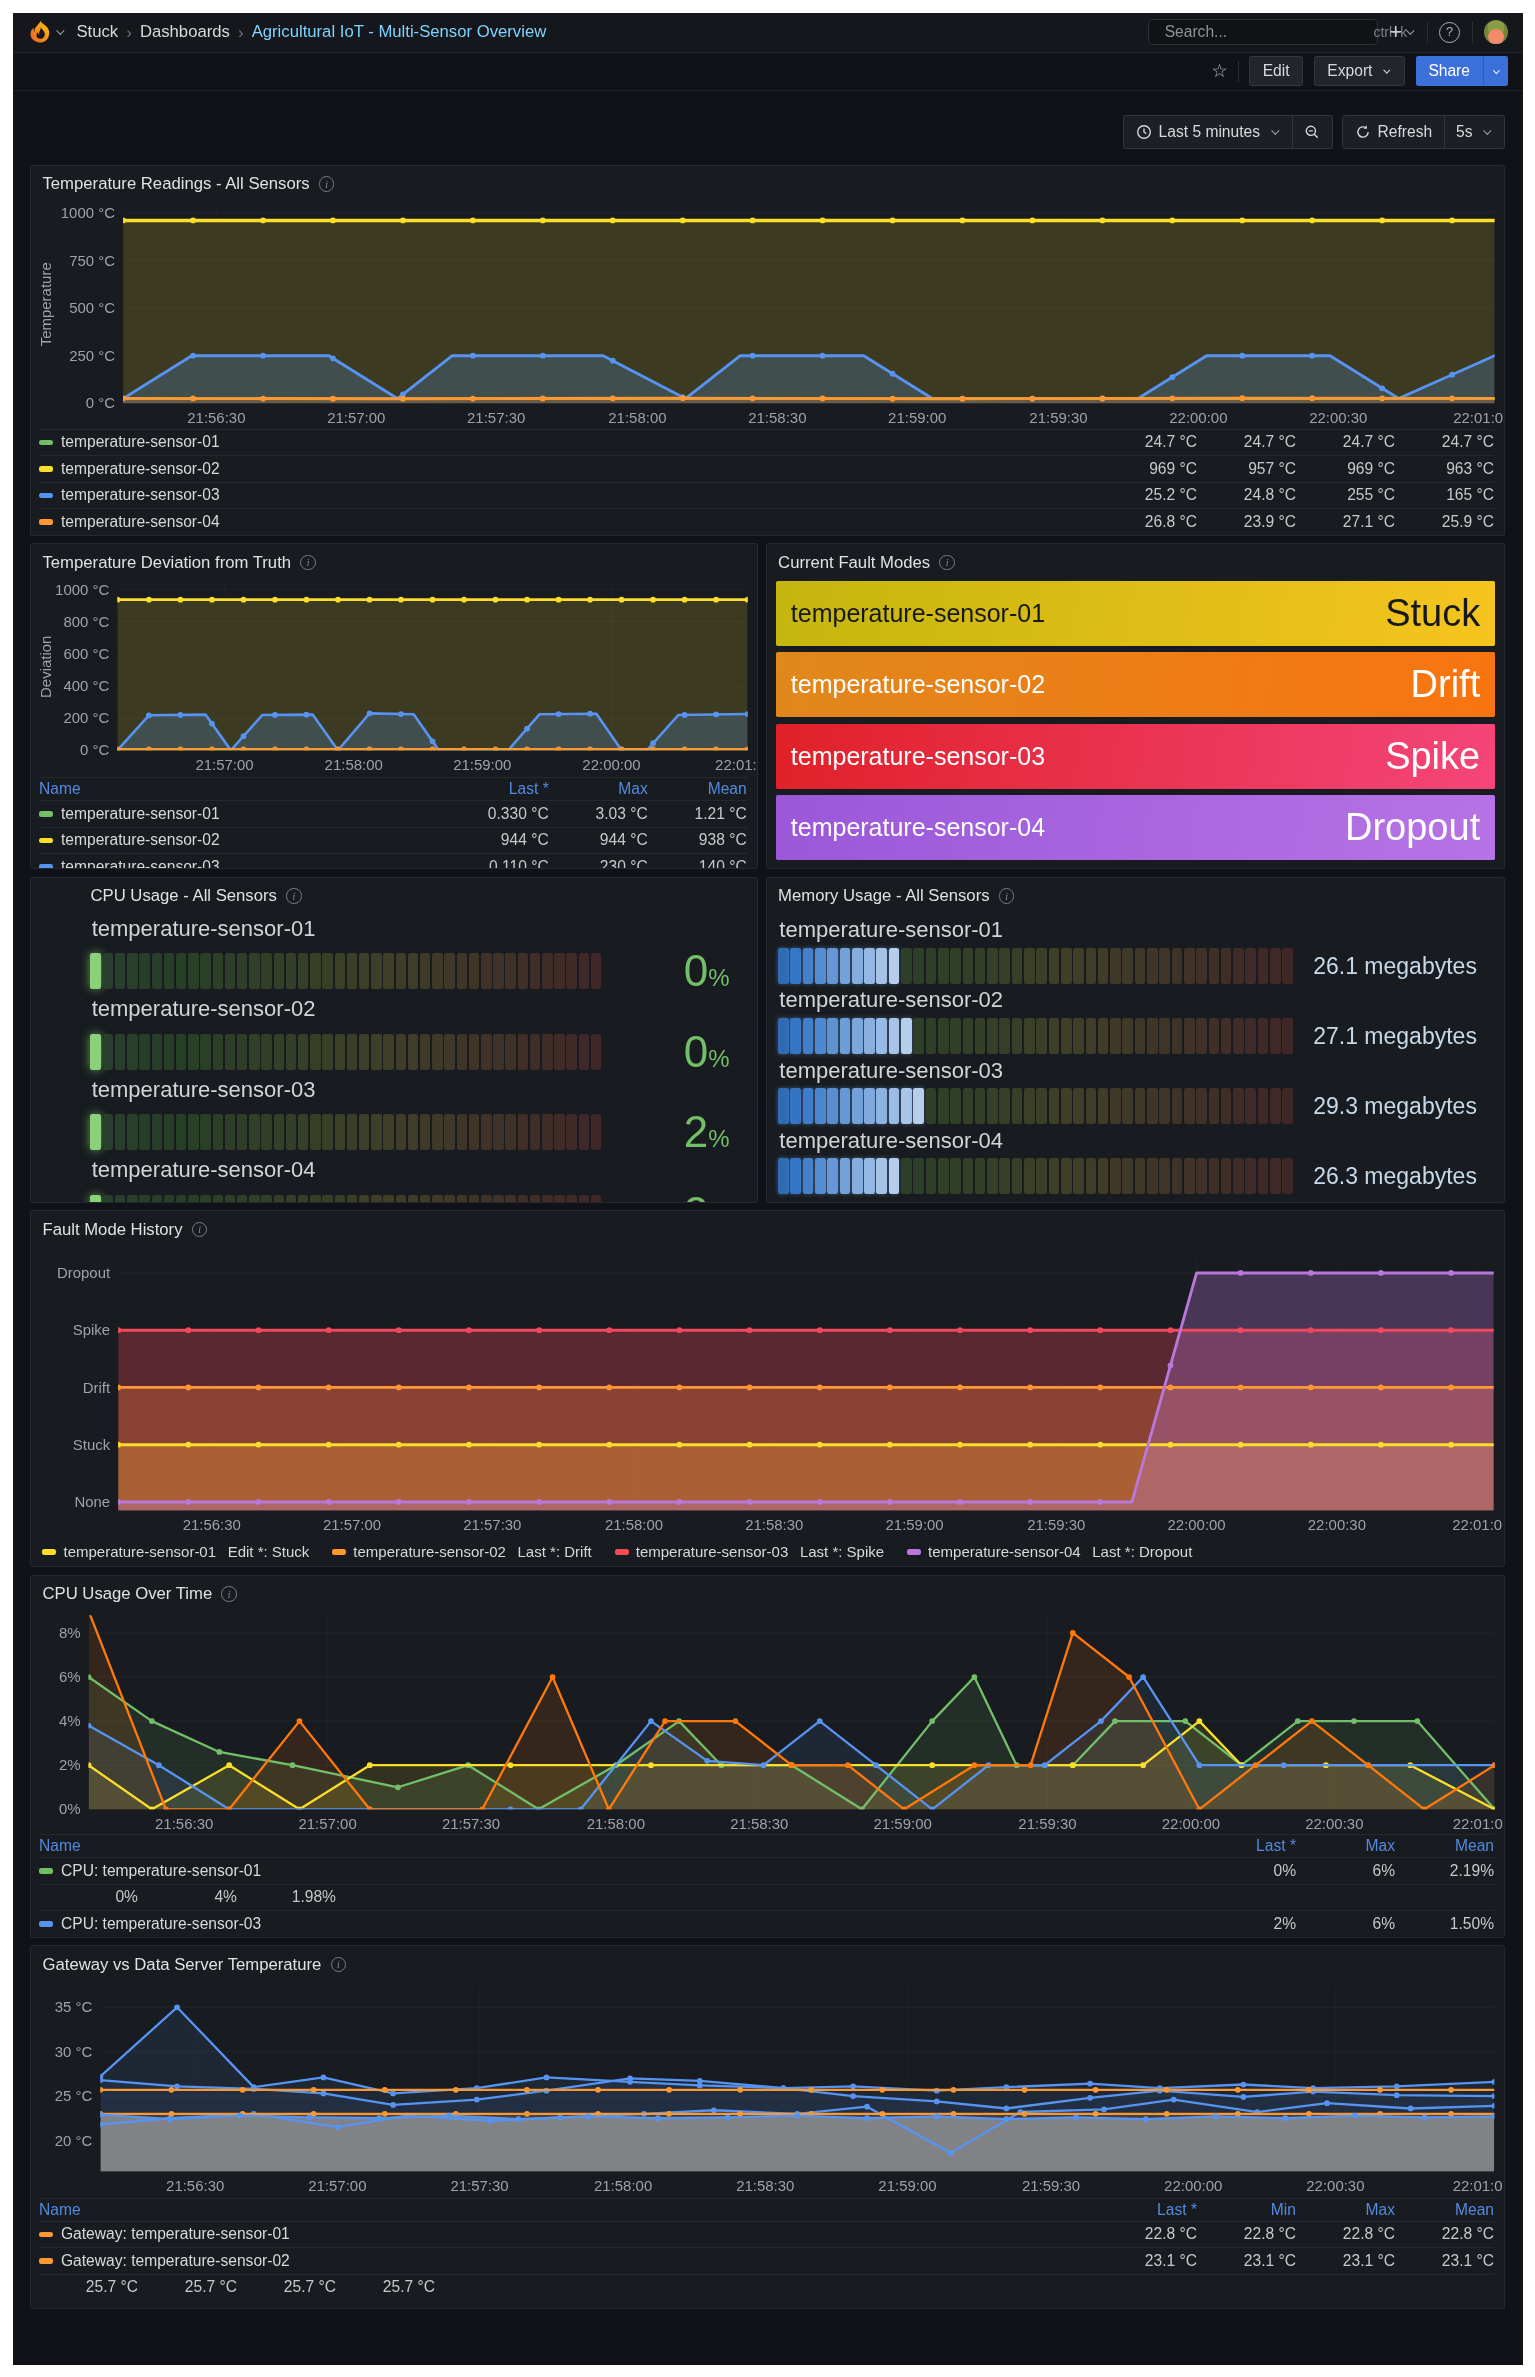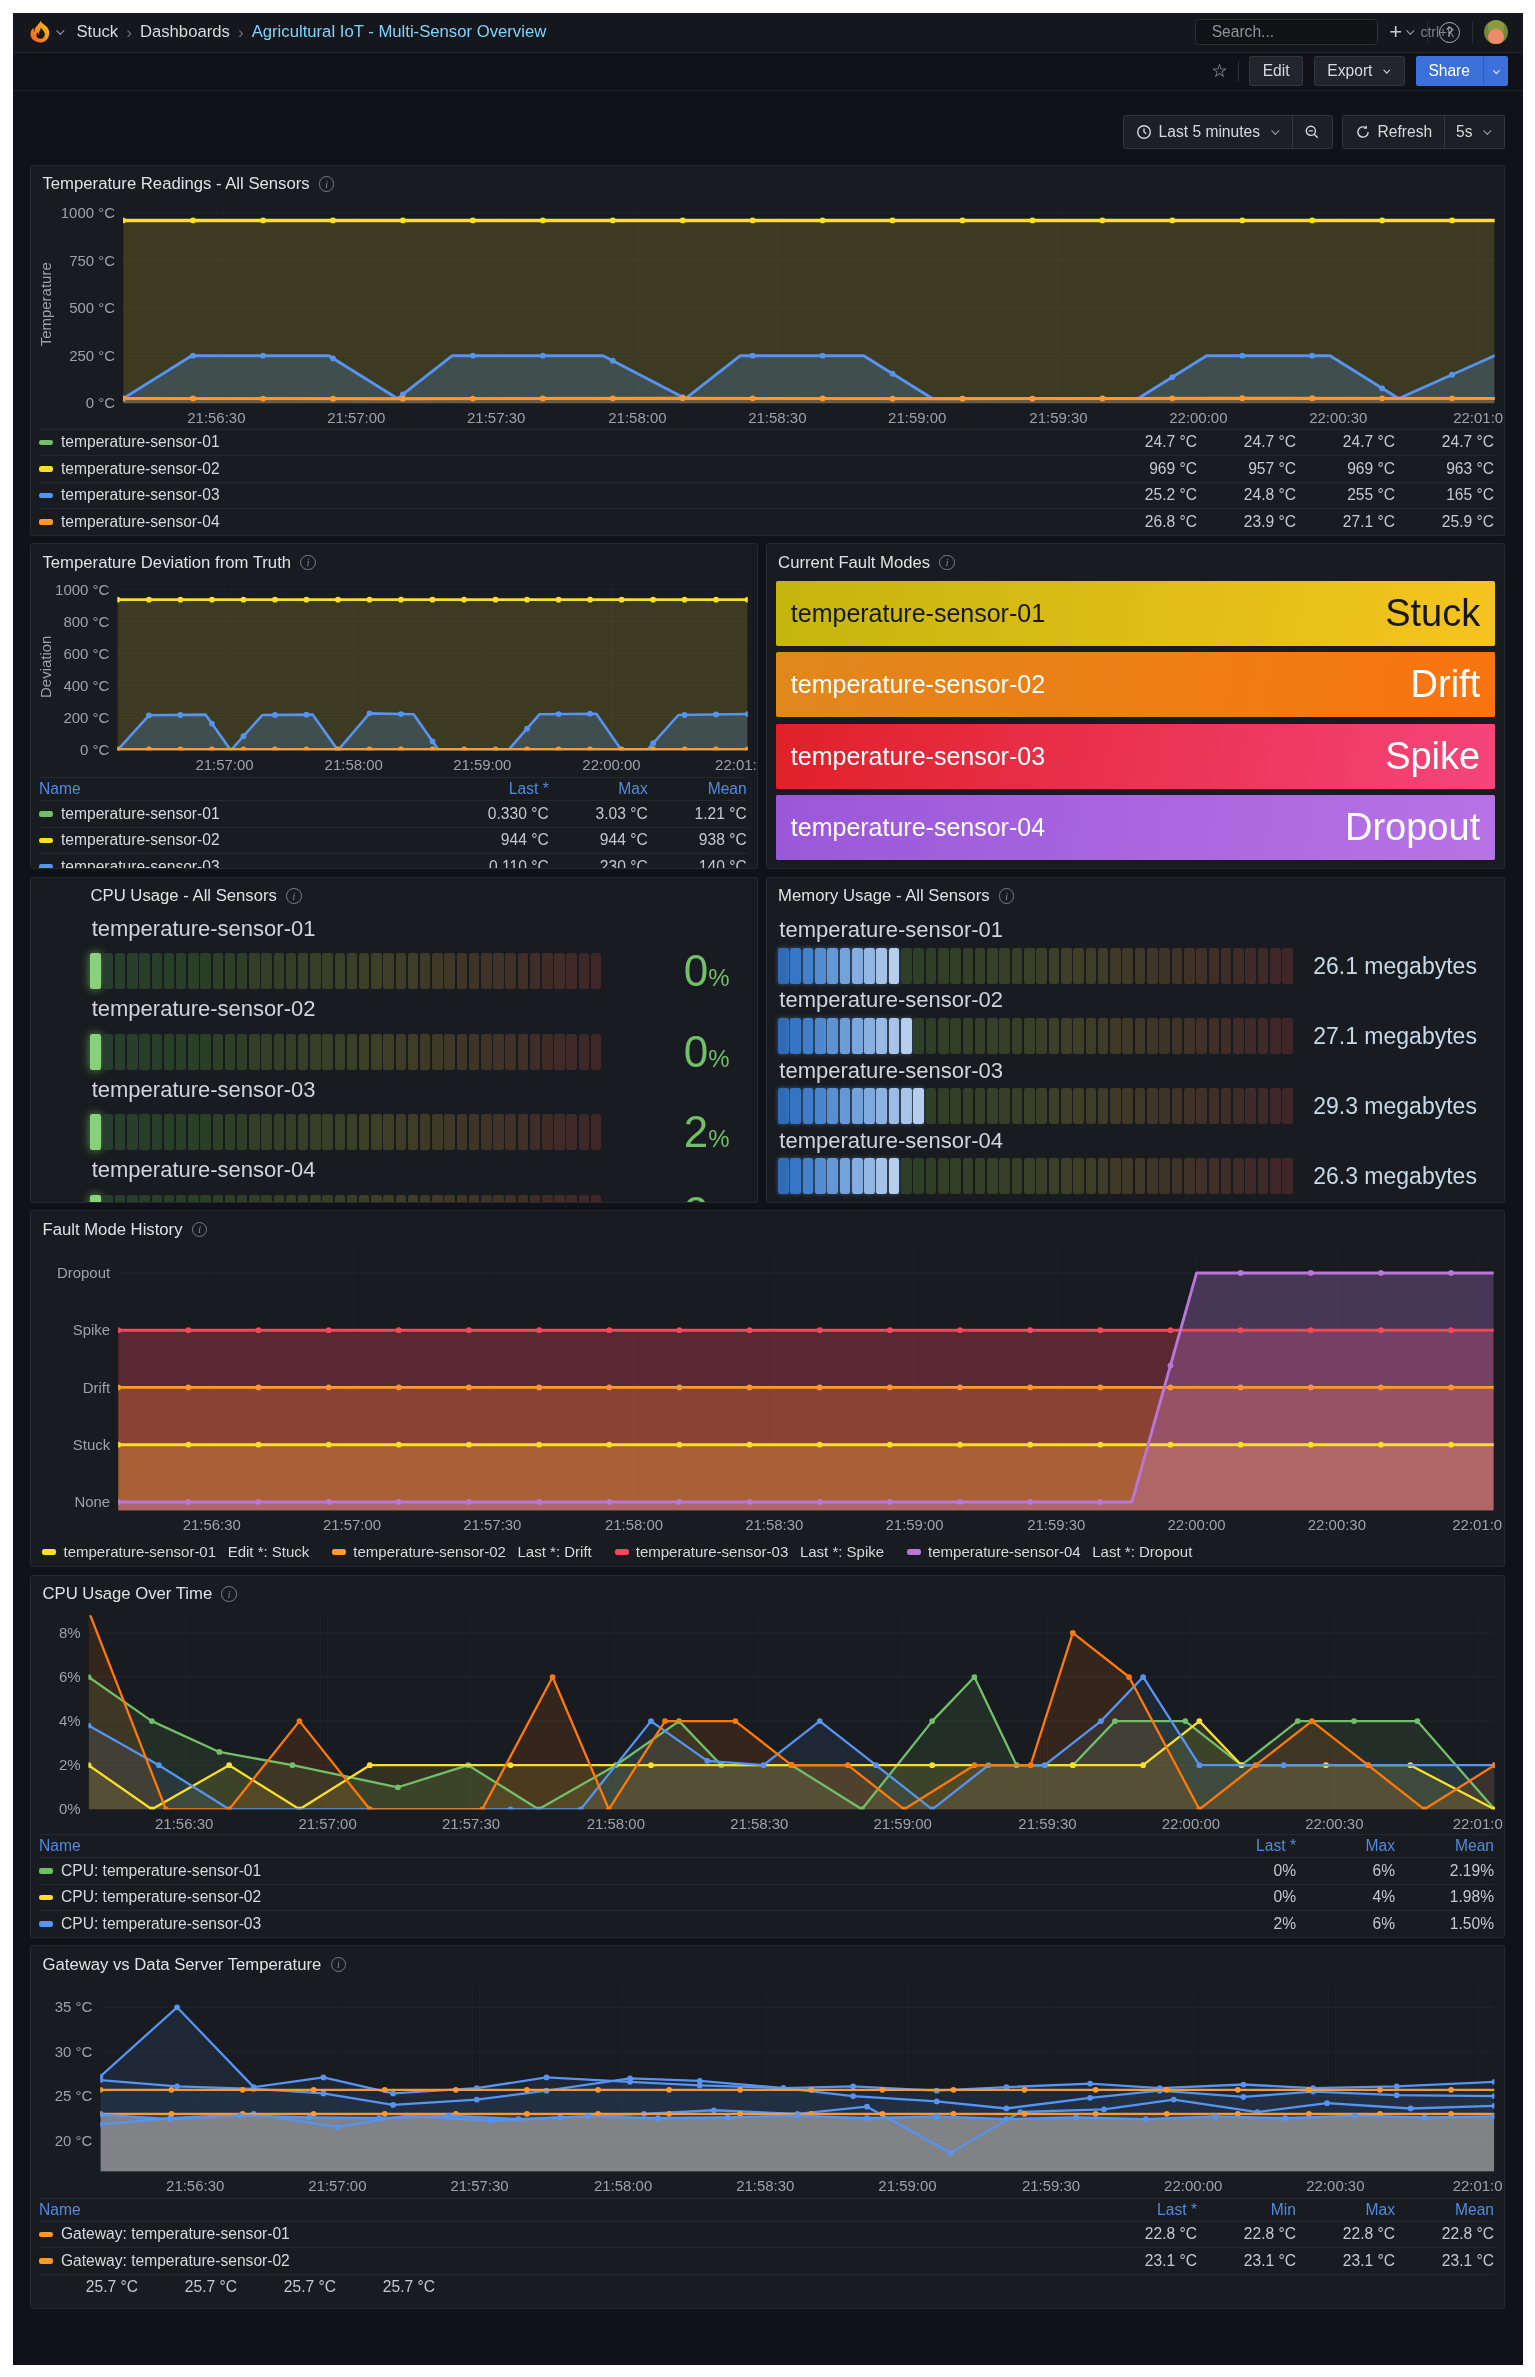--- a/index.html
+++ b/index.html
@@ -9,21 +9,21 @@
   .screen{position:absolute;left:12.7px;top:12.7px;width:1510px;height:2352px;background:#111217;overflow:hidden;}
 
   
   .nav{height:40px;background:#15171c;border-bottom:0.6px solid #24262b;display:flex;align-items:center;padding:0 15px;}
   .logo{width:25px;height:25px;flex:0 0 25px;}
   .chev{display:inline-block;width:6.3px;height:6.3px;border-right:1.2px solid #9da2a8;border-bottom:1.2px solid #9da2a8;transform:rotate(45deg) translateY(-1.7px);margin:0 3.5px;}
   .crumbs{display:flex;align-items:center;margin-left:10.4px;font-size:16.7px;color:#d8d9da;gap:8px;}
   .crumb-sep{color:#6e7277;font-size:17.3px;}
   .crumb-current{color:#7dd3fc;}
   .nav-right{margin-left:auto;display:flex;align-items:center;gap:11.5px;}
-  .search{width:183px;height:26.5px;background:#101216;border:0.6px solid #2e3238;border-radius:3.5px;display:flex;align-items:center;padding:0 8px;gap:5.8px;}
+  .search{width:230px;height:26.5px;background:#101216;border:0.6px solid #2e3238;border-radius:3.5px;display:flex;align-items:center;padding:0 8px;gap:5.8px;}
   .search input{flex:1;background:transparent;border:none;outline:none;color:#d8d9da;font-size:15.6px;font-family:inherit;}
   .search input::placeholder{color:#8e939a;}
   .kbd{color:#7b8087;font-size:14px;}
   .plus{color:#c9cbce;font-size:22px;line-height:1;display:flex;align-items:center;}
   .vdiv{width:0.6px;height:21px;background:#2c2f34;}
   .help{width:21px;height:21px;border:1.2px solid #aeb1b6;border-radius:50%;color:#aeb1b6;font-size:12.7px;display:flex;align-items:center;justify-content:center;}
   .avatar{width:24px;height:24px;border-radius:50%;background:radial-gradient(circle at 50% 30%,#8a9b42 0 40%,#75853a 41% 100%);position:relative;overflow:hidden;}
   .avatar::after{content:"";position:absolute;left:4px;top:9.2px;width:16px;height:16px;border-radius:50%;background:#ef8b6a;}
 
   
@@ -1233,24 +1233,20 @@
           <div class="lg-row" data-interactable="false">
             <div class="lg-name" data-interactable="true">
               <span class="swatch" data-interactable="false" style="background: rgb(115, 191, 105);"></span>
               <span data-interactable="false">CPU: temperature-sensor-01</span>
             </div>
             <div class="lg-val" data-interactable="false">0%</div>
             <div class="lg-val" data-interactable="false">6%</div>
             <div class="lg-val" data-interactable="false">2.19%</div>
           </div>
           <div class="lg-row" data-interactable="false">
-            <div class="lg-name" data-interactable="true">
-              <span class="swatch" data-interactable="false" style="background: rgb(250, 222, 42);"></span>
-              <span data-interactable="false">CPU: temperature-sensor-02</span>
-            </div>
             <div class="lg-val" data-interactable="false">0%</div>
             <div class="lg-val" data-interactable="false">4%</div>
             <div class="lg-val" data-interactable="false">1.98%</div>
           </div>
           <div class="lg-row" data-interactable="false">
             <div class="lg-name" data-interactable="true">
               <span class="swatch" data-interactable="false" style="background: rgb(87, 148, 242);"></span>
               <span data-interactable="false">CPU: temperature-sensor-03</span>
             </div>
             <div class="lg-val" data-interactable="false">2%</div>

